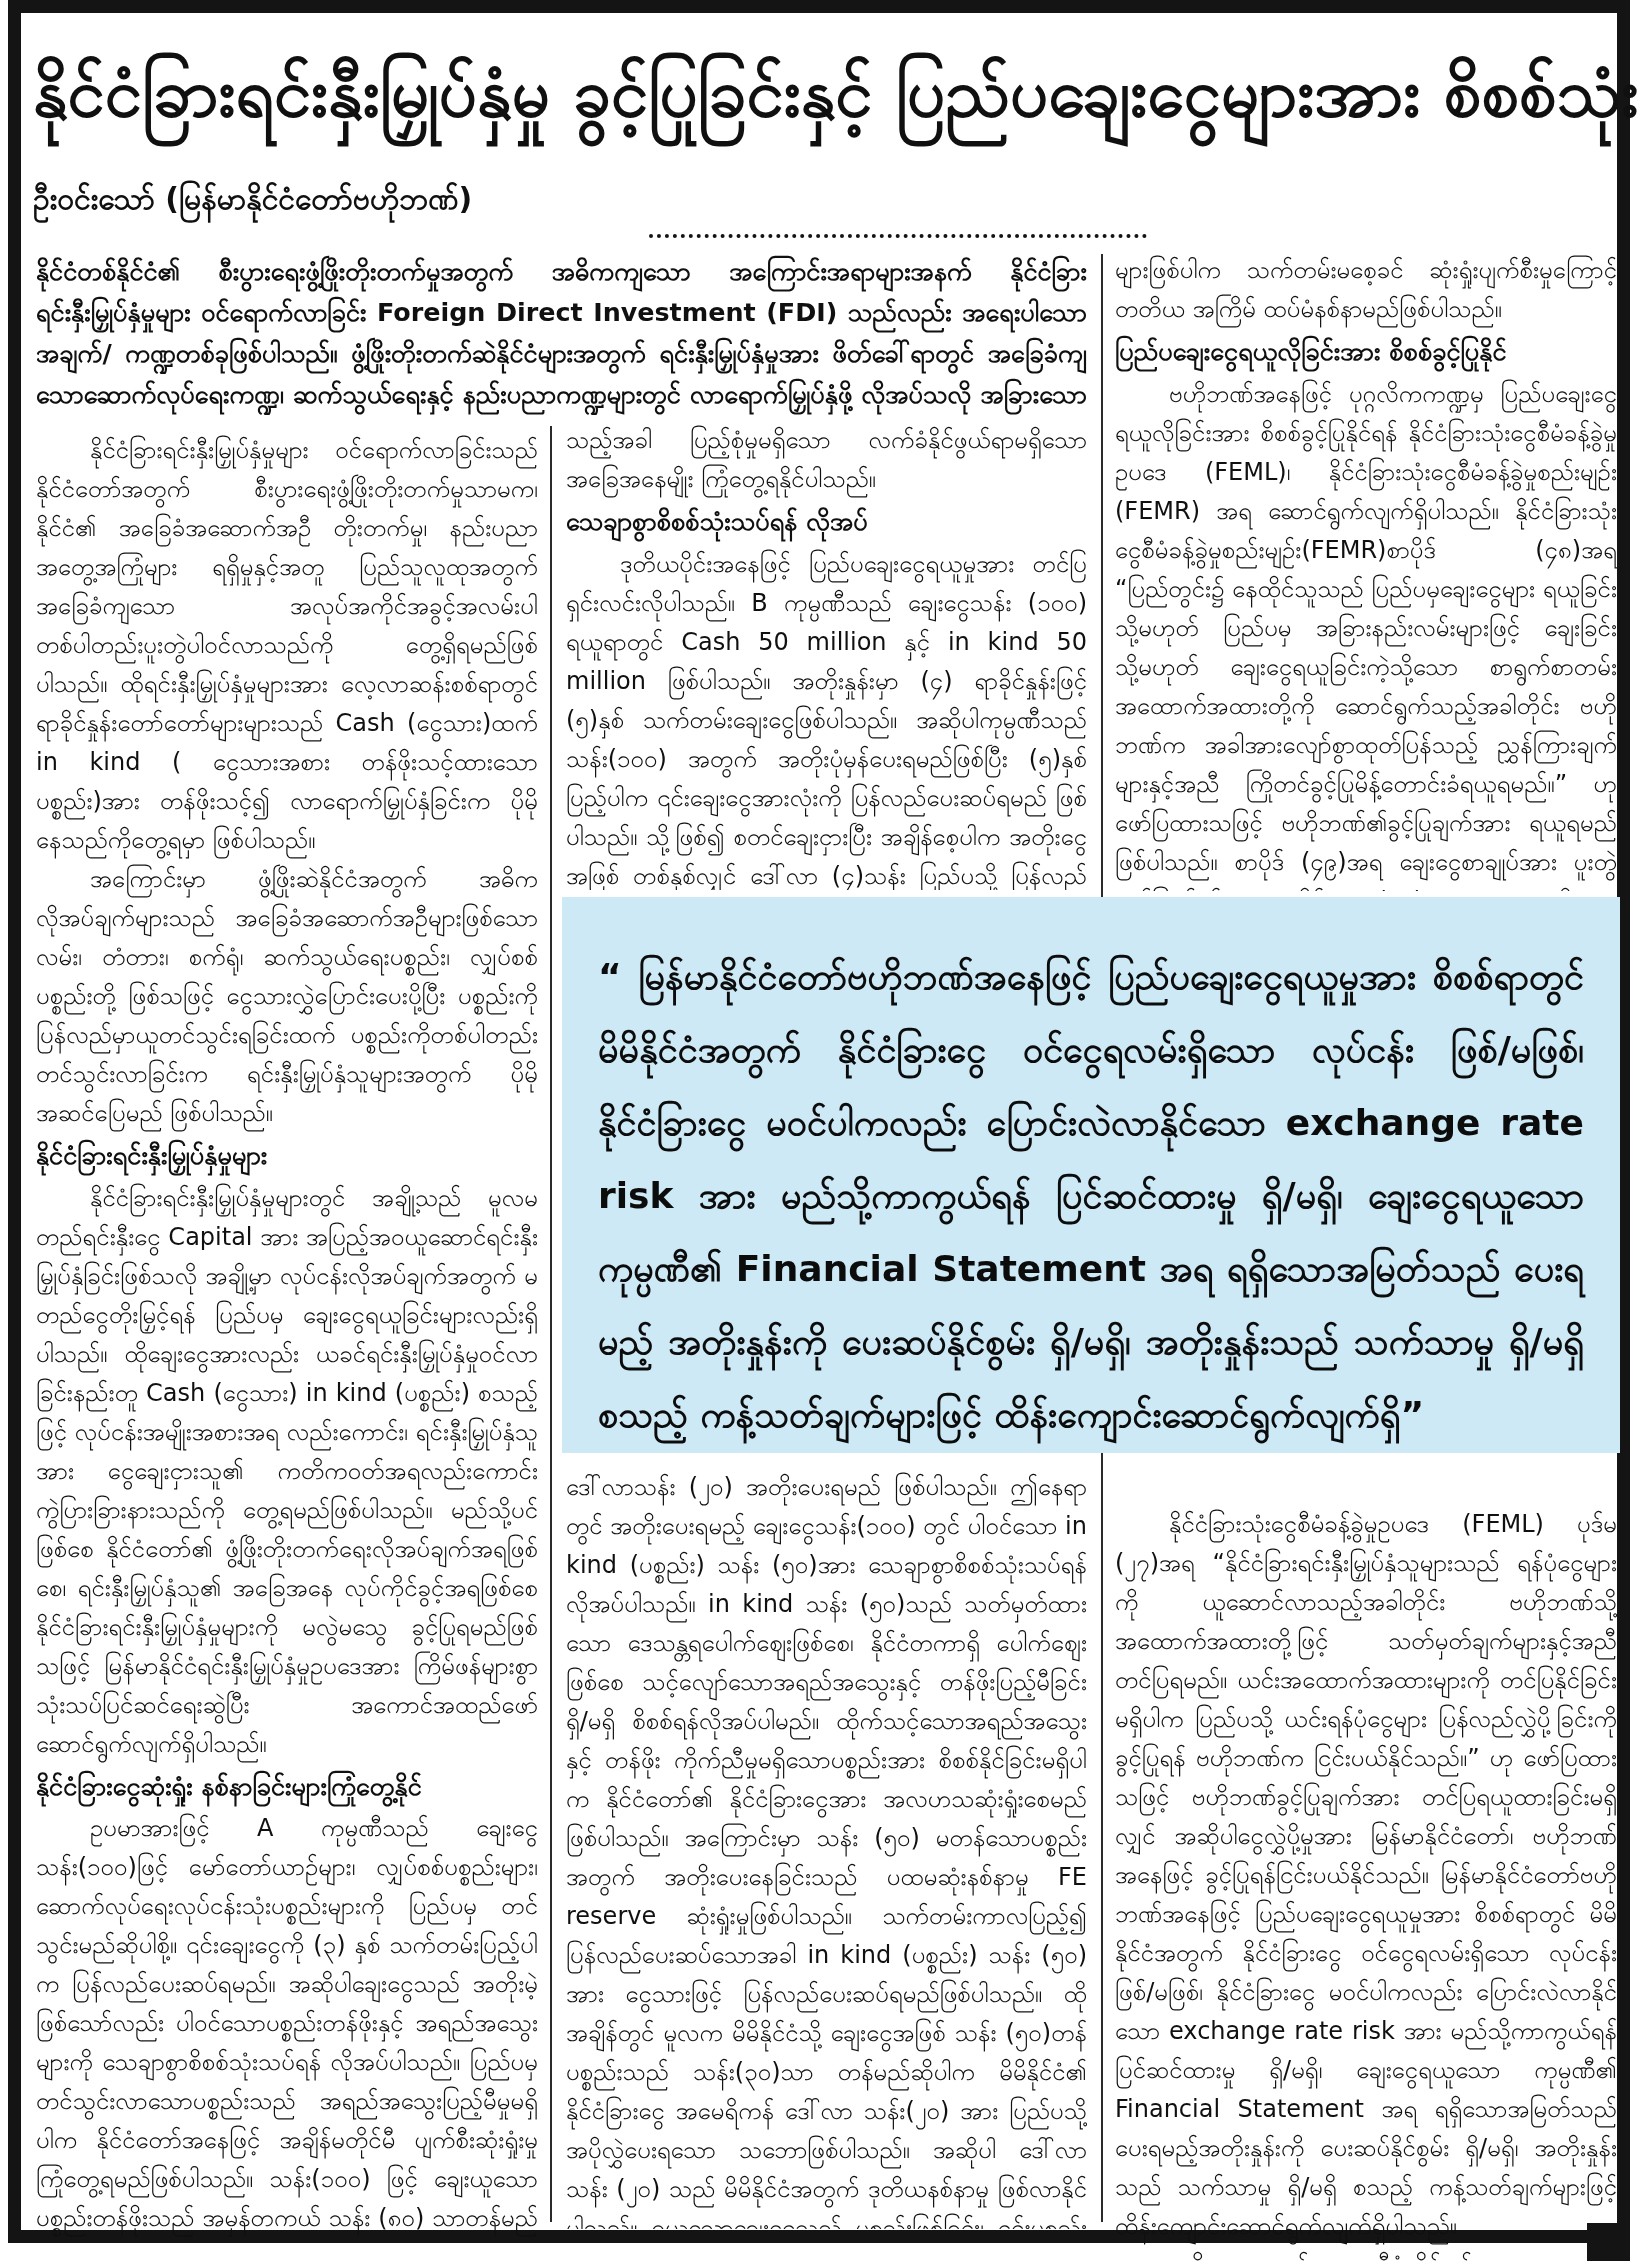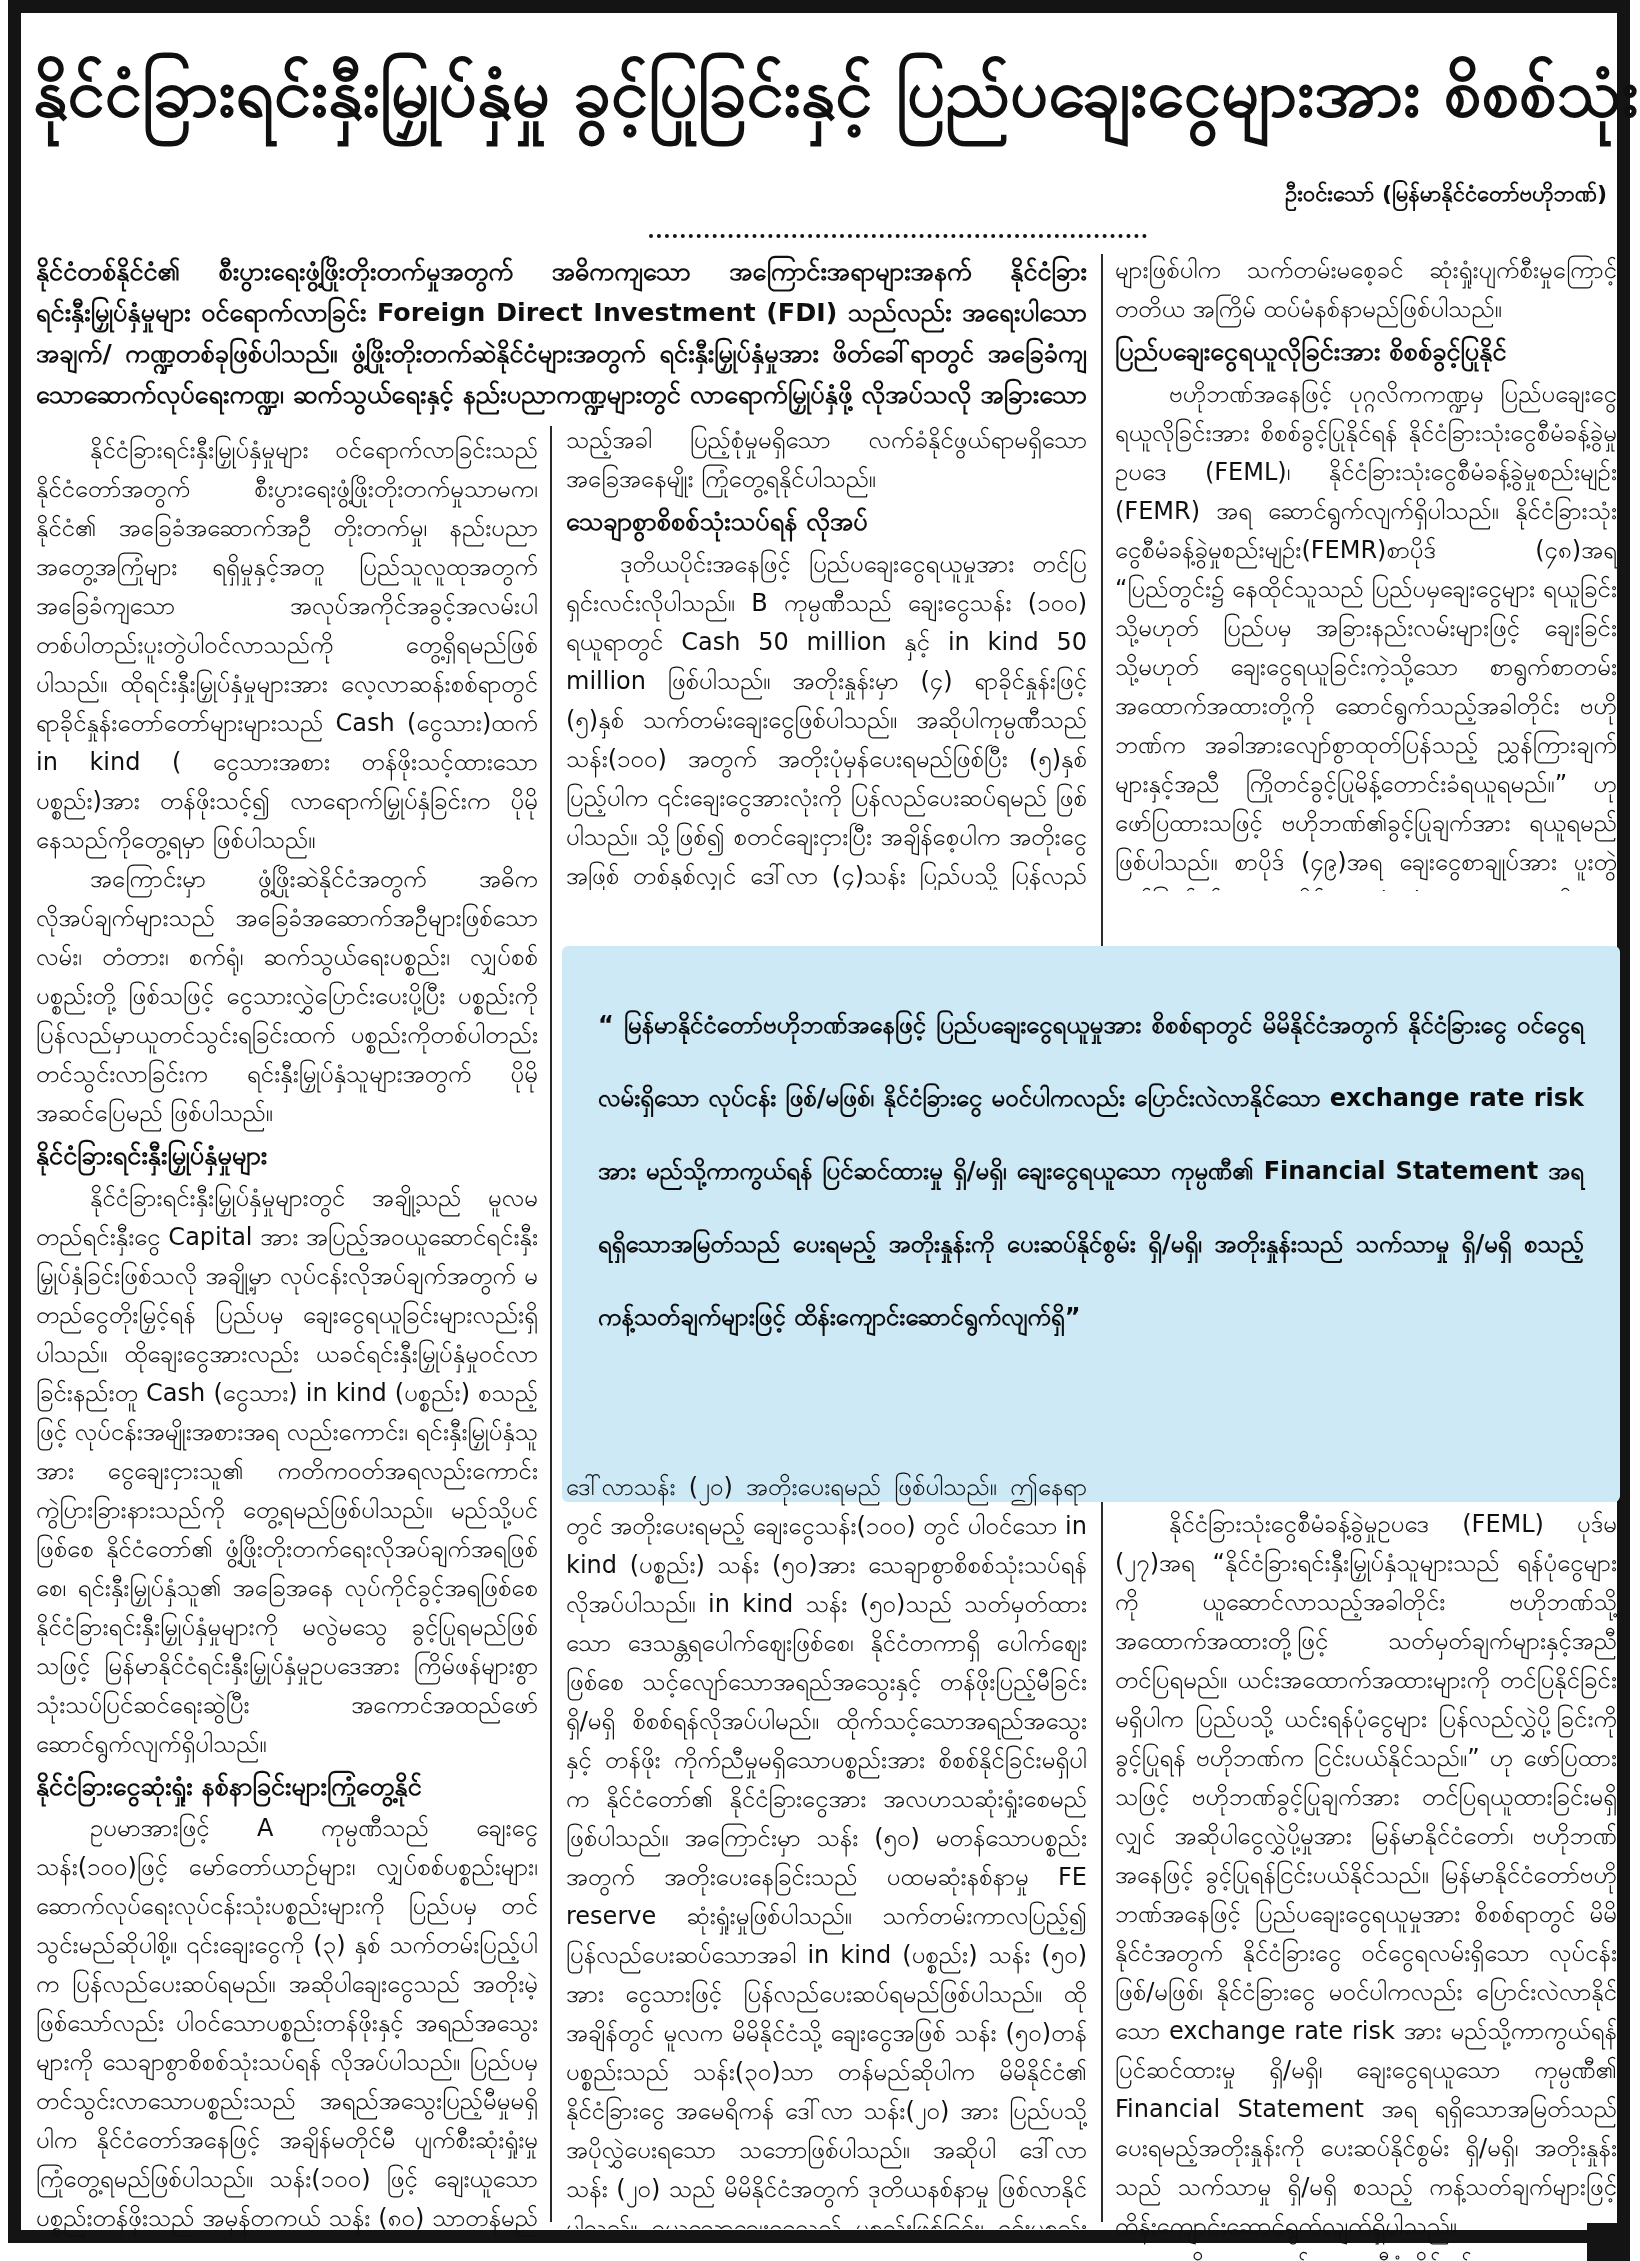--- a/index.html
+++ b/index.html
@@ -21,21 +21,21 @@
   }
   .title{
     position:absolute;left:33px;top:43px;width:1574px;
     text-align:center;
     font-size:67px;font-weight:bold;
     letter-spacing:0px;line-height:1.5;
     white-space:nowrap;
   }
   .author{
     position:absolute;left:33px;top:179px;width:1574px;
-    text-align:right;font-size:22px;font-weight:bold;
+    text-align:left;font-size:30px;font-weight:bold;
   }
   .dotted-rule{
     position:absolute;left:649px;top:234px;width:498px;height:0;
     border-bottom:4.9px dotted #141414;
   }
   .textblock{
     position:absolute;
     font-size:24px;line-height:39px;
     text-align:justify;
     overflow:hidden;
@@ -53,28 +53,27 @@
   .para.no-indent{text-indent:0;}
   .sec-heading{
     margin:3.3px 0 3.3px 0;
     text-align:left;font-weight:bold;font-size:25.4px;
     text-indent:0;
   }
   .v-rule{position:absolute;width:1.6px;background:#2a2a2a;}
   .v-rule.r1{left:550px;top:426px;height:1796px;}
   .v-rule.r2{left:1101px;top:254px;height:1968px;}
   .pull-quote{
-    position:absolute;left:562px;top:946px;width:1058px;height:556px;
+    position:absolute;left:562px;top:897px;width:1058px;height:556px;
     background:#cde9f6;
     box-sizing:border-box;
     padding:43px 36px 0 36px;
-    font-size:24px;font-weight:bold;line-height:73px;
+    font-size:36px;font-weight:bold;line-height:73px;
     text-align:justify;color:#0c0c0c;
     overflow:hidden;
-    border-radius:6px;
   }
 </style>
 </head>
 <body>
 
 <div class="page">
 
   <div class="frame"></div>
 
   <div class="title">နိုင်ငံခြားရင်းနှီးမြှုပ်နှံမှု ခွင့်ပြုခြင်းနှင့် ပြည်ပချေးငွေများအား စိစစ်သုံးသပ်ခြင်း</div>

